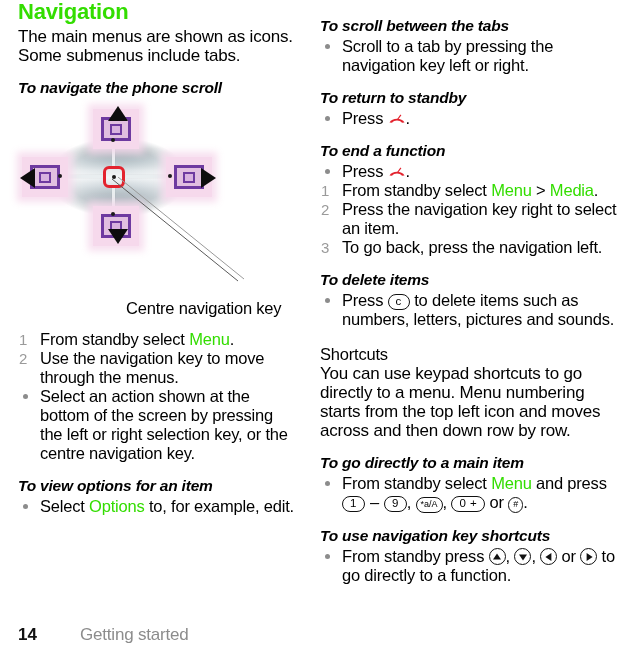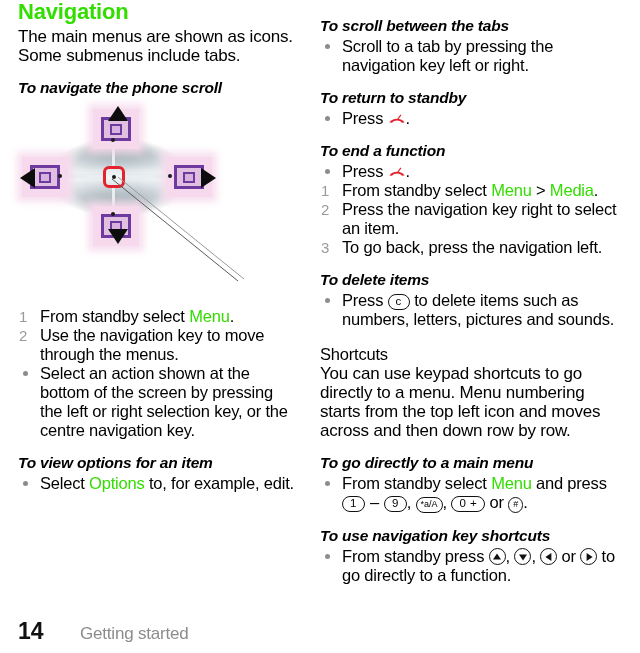--- a/index.html
+++ b/index.html
@@ -303,21 +303,21 @@
   .footer {
     position: absolute;
     left: 0; bottom: 8px;
     width: 100%;
     padding: 0 18px;
     box-sizing: border-box;
     display: flex;
     align-items: baseline;
   }
   .page-num {
-    font-size: 23px;
+    font-size: 17px;
     font-weight: bold;
     color: #111;
     width: 62px;
   }
   .footer-sec {
     font-size: 17px;
     color: #8c8c8c;
     letter-spacing: -0.2px;
   }
 </style>
@@ -377,20 +377,21 @@
         <div class="tip tip-r"></div>
         <div class="tip tip-t"></div>
         <div class="tip tip-b"></div>
 
         <svg class="leader" viewBox="0 0 140 108">
           <line x1="2" y1="2" x2="128" y2="104" stroke="#5a5a5a" stroke-width="1"></line>
           <line x1="8" y1="0" x2="134" y2="102" stroke="#9a9a9a" stroke-width="1"></line>
         </svg>
       </div>
 
+      <div class="caption">Centre navigation key</div>
 
       <ol class="steps" style="margin-top:12px">
         <li>
           <span class="num">1</span><span>From standby select </span><span class="link">Menu</span><span>.</span>
         </li>
         <li>
           <span class="num">2</span><span>Use the navigation key to move through the menus.</span>
         </li>
       </ol>
 
@@ -452,21 +453,21 @@
       <h2 class="sub-head">To delete items</h2>
       <ul class="bullets">
         <li>
           <span class="dot"></span><span>Press </span><span class="keycap">c</span><span> to delete items such as numbers, letters, pictures and sounds.</span>
         </li>
       </ul>
 
       <h2 class="plain-head">Shortcuts</h2>
       <p class="body-text">You can use keypad shortcuts to go directly to a menu. Menu numbering starts from the top left icon and moves across and then down row by row.</p>
 
-      <h2 class="sub-head">To go directly to a main menu</h2>
+      <h2 class="sub-head">To go directly to a main item</h2>
       <ul class="bullets">
         <li>
           <span class="dot"></span><span>From standby select </span><span class="link">Menu</span><span> and press </span><br><span class="keycap">1</span><span style="padding:0 5px">–</span><span class="keycap">9</span><span>,&nbsp;</span><span class="keycap small">*a/A</span><span>,&nbsp;</span><span class="keycap">0 +</span><span> or </span><span class="keycap small">#</span><span>.</span>
         </li>
       </ul>
 
       <h2 class="sub-head">To use navigation key shortcuts</h2>
       <ul class="bullets">
         <li>
           <span class="dot"></span><span>From standby press </span><span class="navcap up"><i></i></span><span>,&nbsp;</span><span class="navcap down"><i></i></span><span>,&nbsp;</span><span class="navcap left"><i></i></span><span> or </span><span class="navcap right"><i></i></span><span> to go directly to a function.</span>

